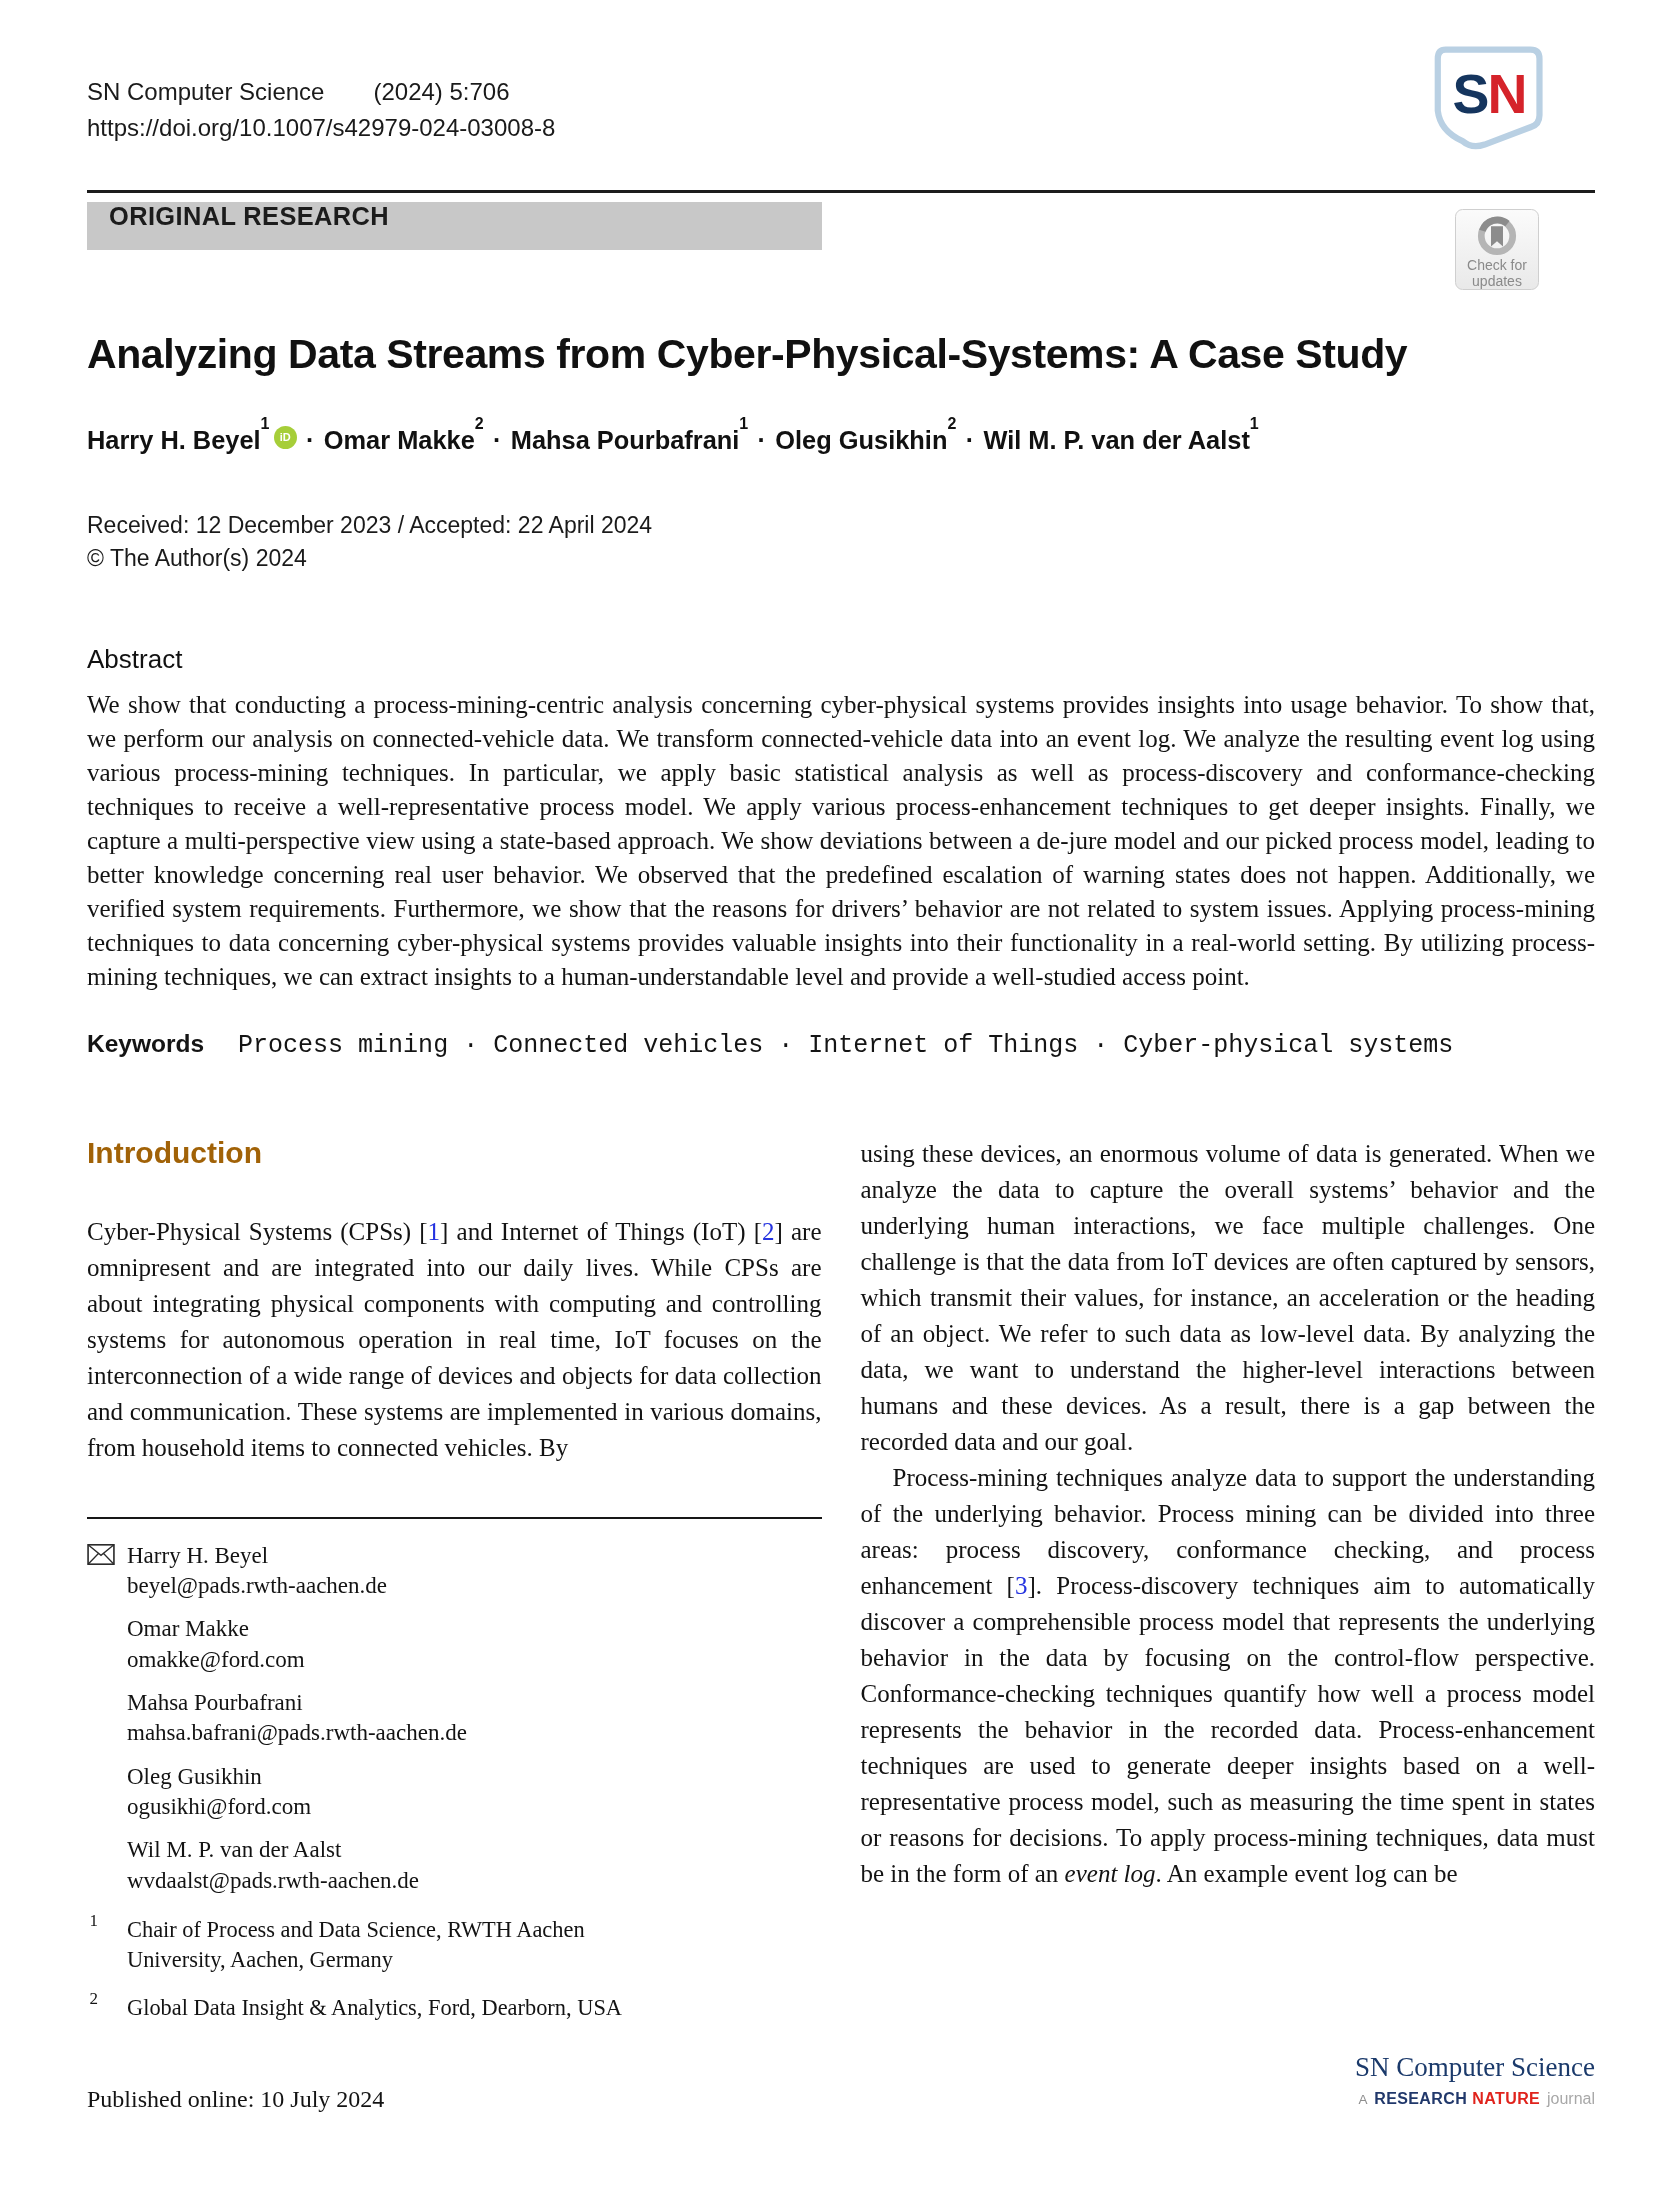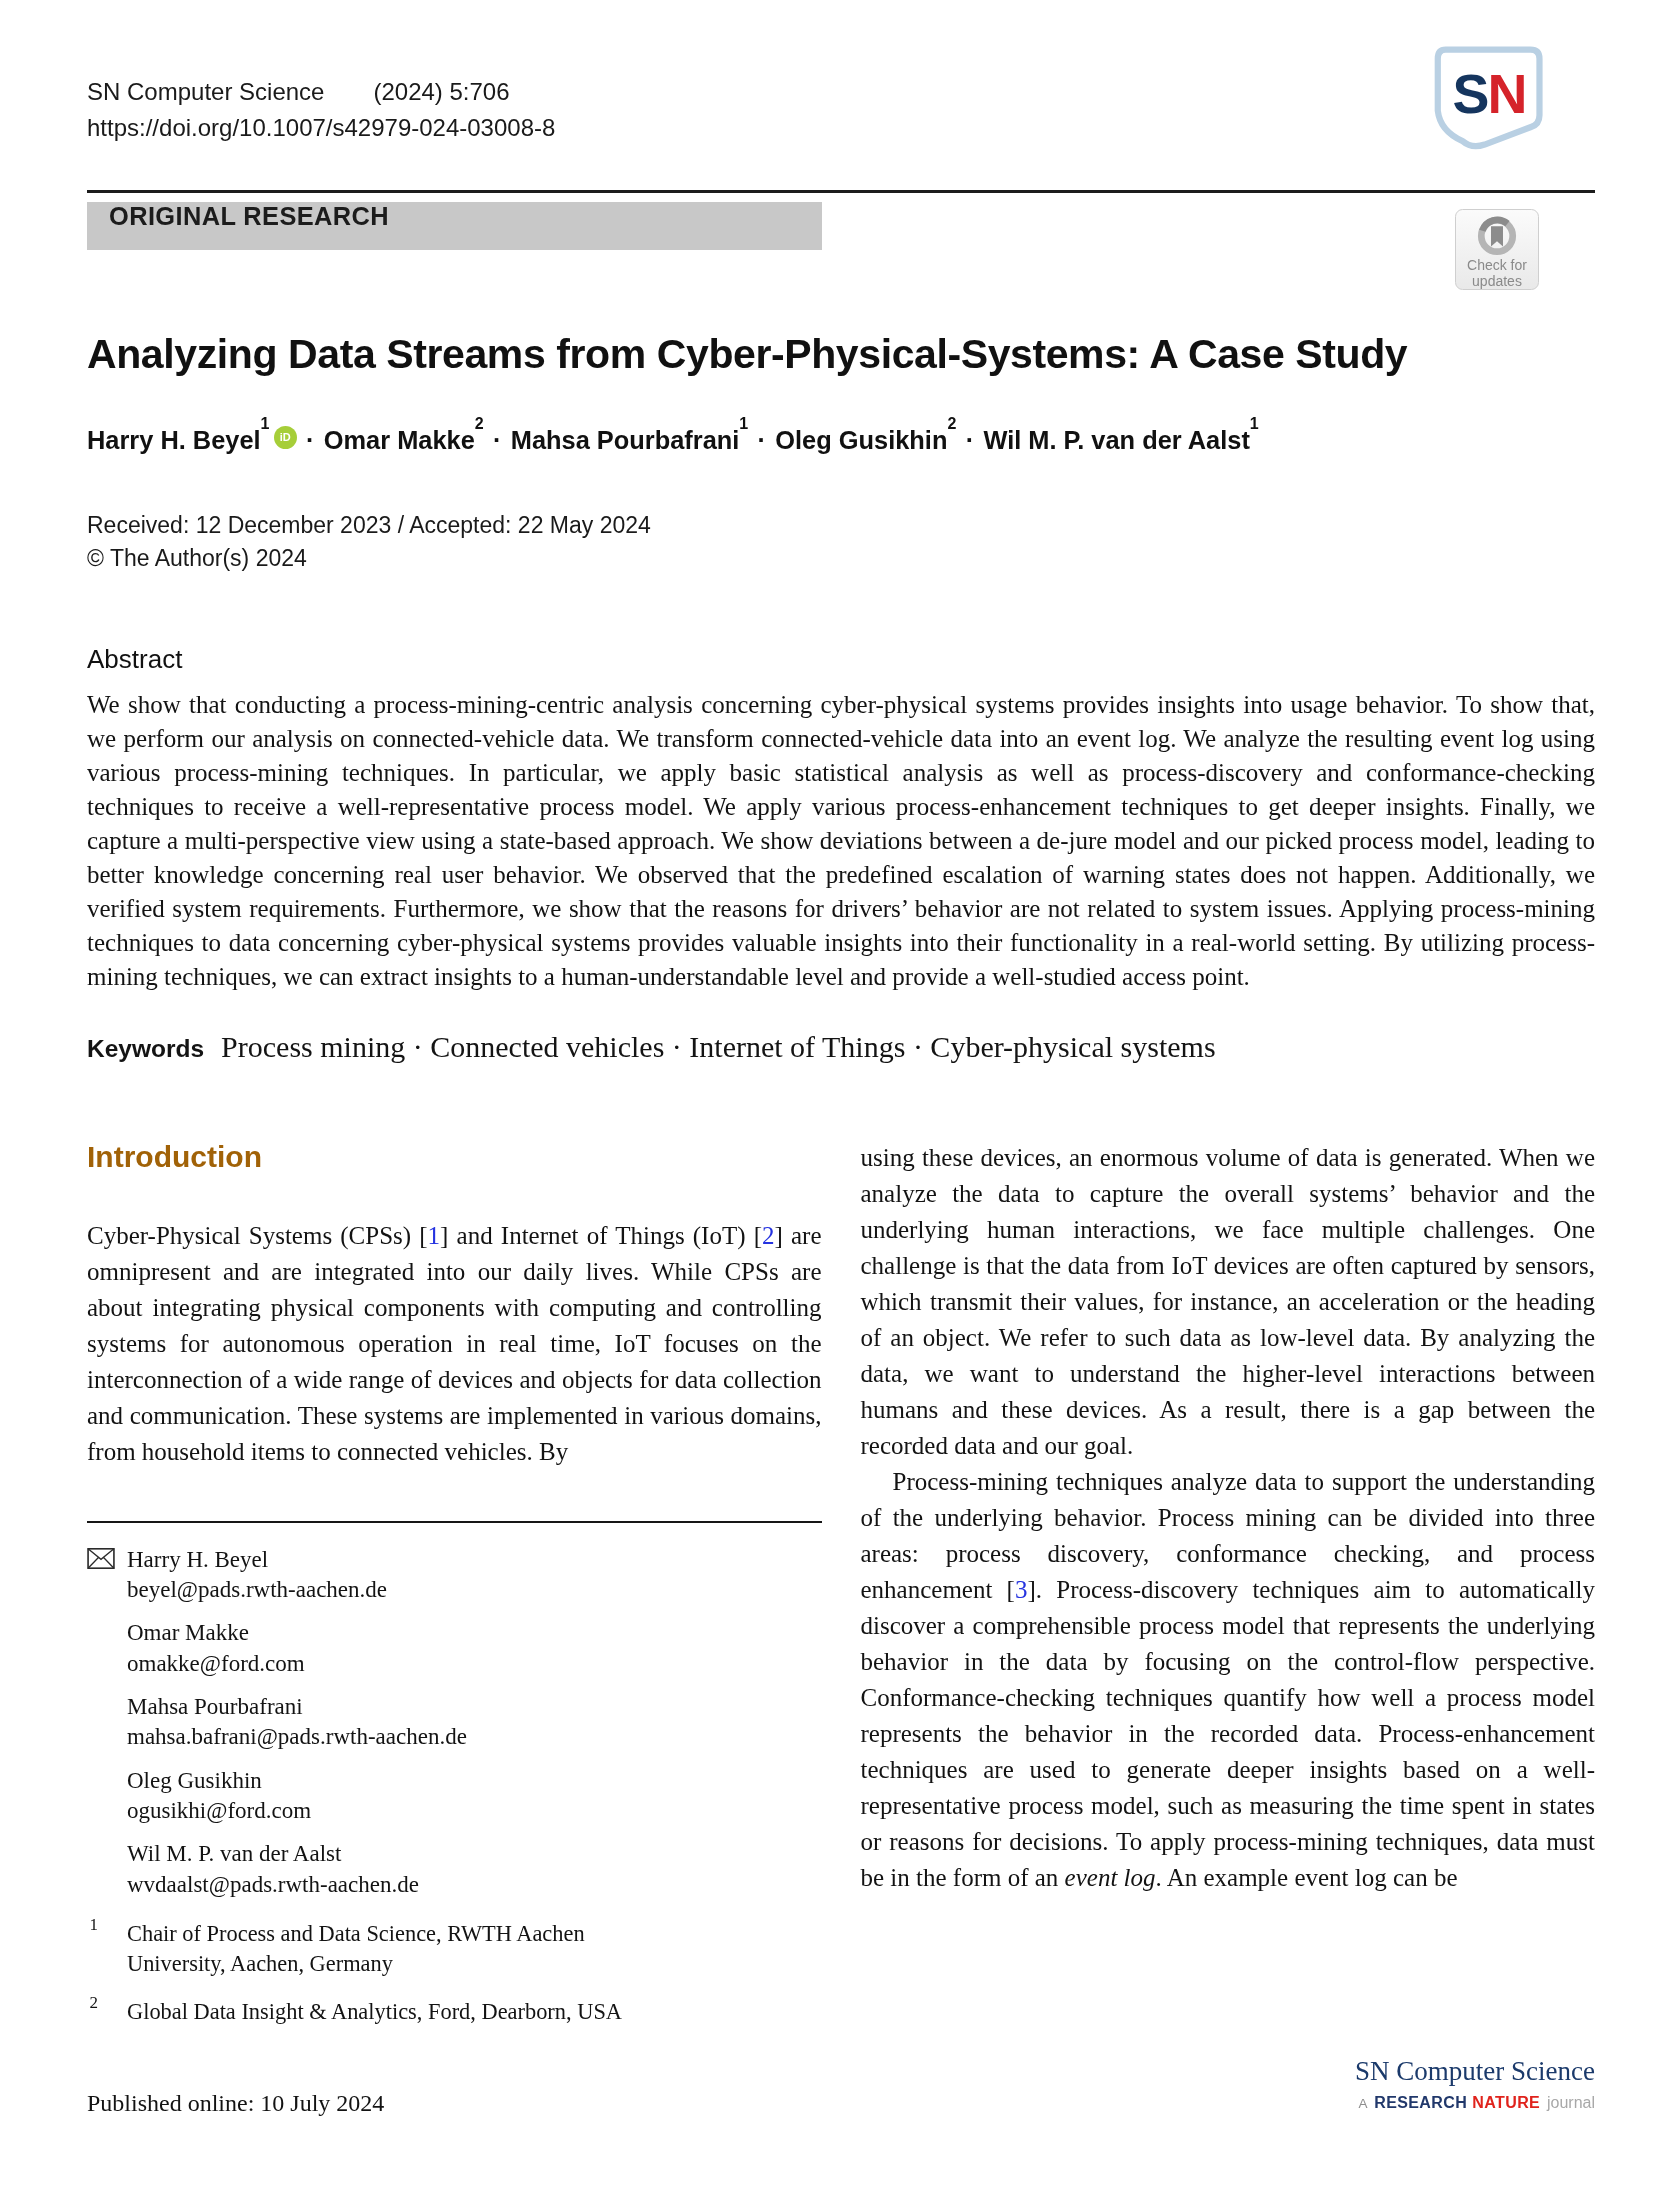--- a/index.html
+++ b/index.html
@@ -46,21 +46,21 @@
   .dates { margin-top:52px; font-size:23px; line-height:33px; color:#1a1a1a; }
 
   
   .abstract-heading { margin-top:69px; font-size:26px; font-weight:400; color:#111; }
   .abstract-text {
     margin-top:13.5px; font-family:"Liberation Serif", serif; font-size:25px;
     line-height:34px; text-align:justify; color:#131313;
   }
   .keywords { margin-top:36px; font-size:24.5px; }
   .kw-label { font-weight:700; font-family:"Liberation Sans", sans-serif; margin-right:17px; }
-  .kw-text { font-family:Liberation Serif, serif; font-size:30px; }
+  .kw-text { font-family:Liberation Mono, monospace; font-size:25px;margin-left:17px; }
 
   
   .columns { margin-top:76px; display:flex; gap:39px; }
   .col { width:735px; }
   .left-col { display:flex; flex-direction:column; min-height:887px; }
   .section-heading { font-size:30px; font-weight:700; color:#a16207; }
   .body-p {
     font-family:"Liberation Serif", serif; font-size:25px; line-height:36px;
     text-align:justify; color:#131313;
   }
@@ -134,21 +134,21 @@
       </div>
     </div>
 
     <h1 class="title">Analyzing Data Streams from Cyber-Physical-Systems: A Case Study</h1>
 
     <div class="authors">
       <span>Harry H. Beyel</span><sup>1</sup><span class="orcid">iD</span><span class="author-sep">·</span><span>Omar Makke</span><sup>2</sup><span class="author-sep">·</span><span>Mahsa Pourbafrani</span><sup>1</sup><span class="author-sep">·</span><span>Oleg Gusikhin</span><sup>2</sup><span class="author-sep">·</span><span>Wil M. P. van der Aalst</span><sup>1</sup>
     </div>
 
     <div class="dates">
-      <div>Received: 12 December 2023 / Accepted: 22 May 2024</div>
+      <div>Received: 12 December 2023 / Accepted: 22 April 2024</div>
       <div>© The Author(s) 2024</div>
     </div>
 
     <h2 class="abstract-heading">Abstract</h2>
     <p class="abstract-text">We show that conducting a process-mining-centric analysis concerning cyber-physical systems provides insights into usage behavior. To show that, we perform our analysis on connected-vehicle data. We transform connected-vehicle data into an event log. We analyze the resulting event log using various process-mining techniques. In particular, we apply basic statistical analysis as well as process-discovery and conformance-checking techniques to receive a well-representative process model. We apply various process-enhancement techniques to get deeper insights. Finally, we capture a multi-perspective view using a state-based approach. We show deviations between a de-jure model and our picked process model, leading to better knowledge concerning real user behavior. We observed that the predefined escalation of warning states does not happen. Additionally, we verified system requirements. Furthermore, we show that the reasons for drivers’ behavior are not related to system issues. Applying process-mining techniques to data concerning cyber-physical systems provides valuable insights into their functionality in a real-world setting. By utilizing process-mining techniques, we can extract insights to a human-understandable level and provide a well-studied access point.</p>
 
     <div class="keywords">
       <span class="kw-label">Keywords</span><span class="kw-text">Process mining · Connected vehicles · Internet of Things · Cyber-physical systems</span>
     </div>
 

